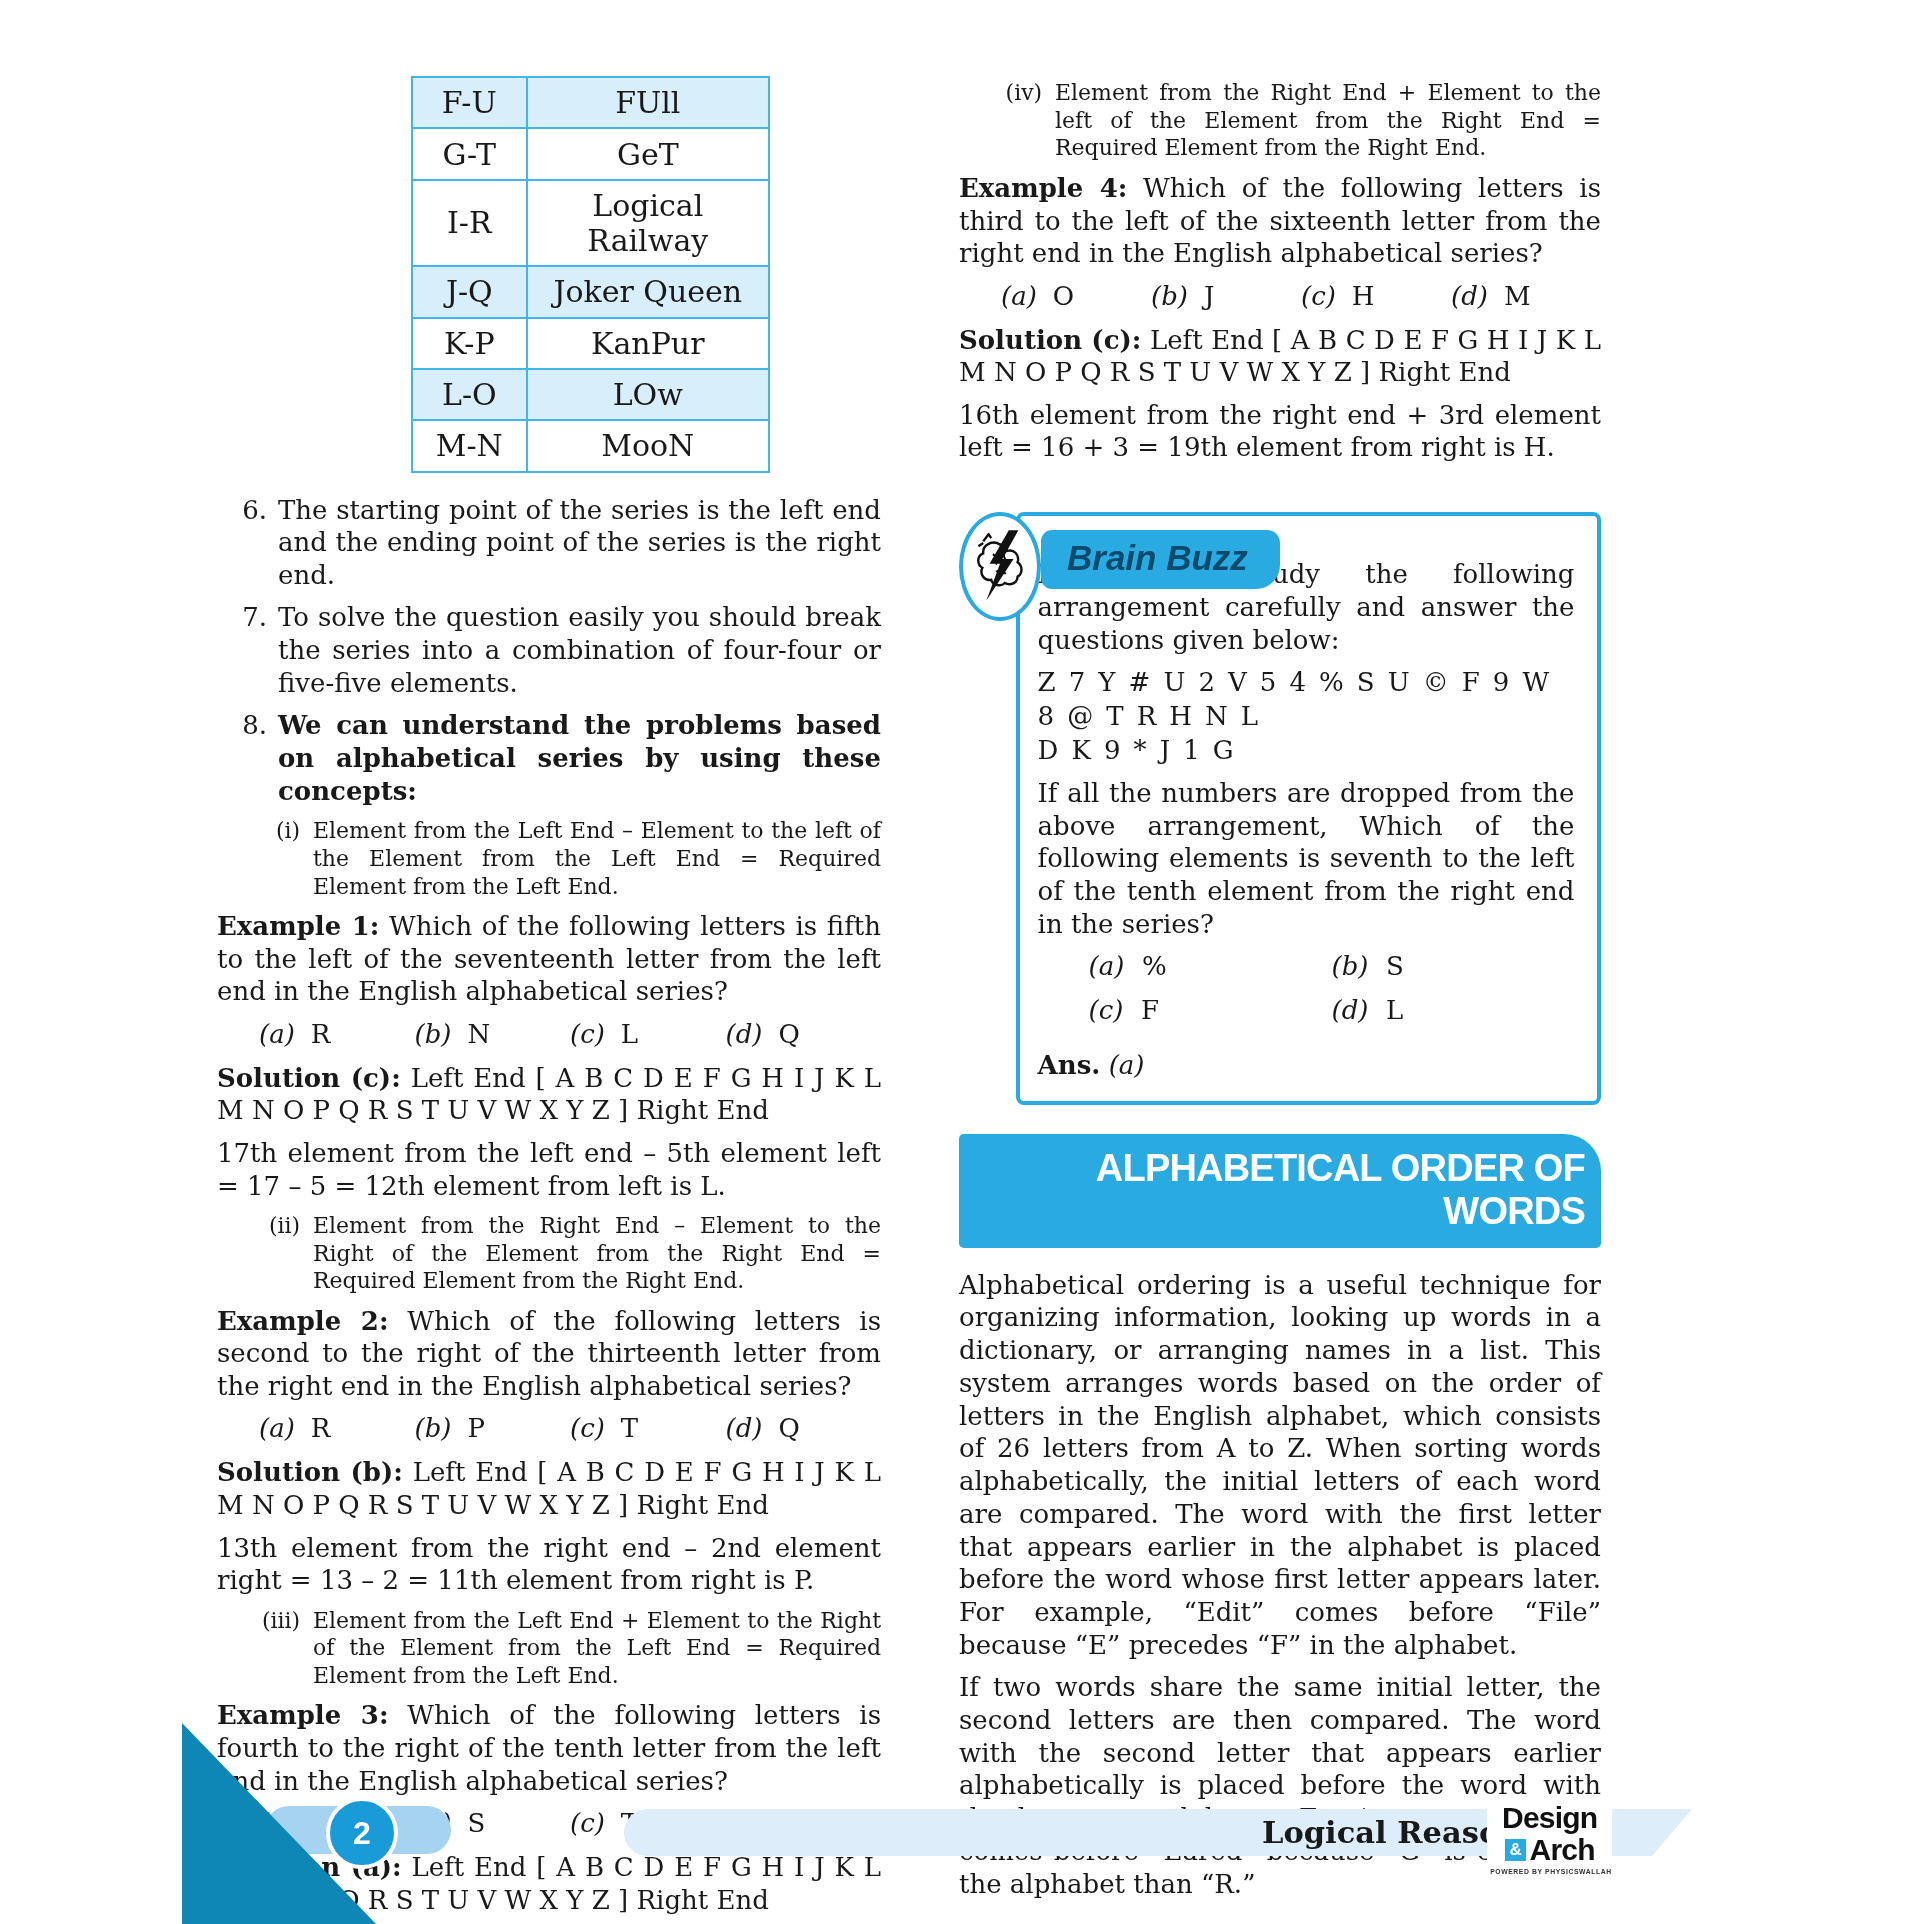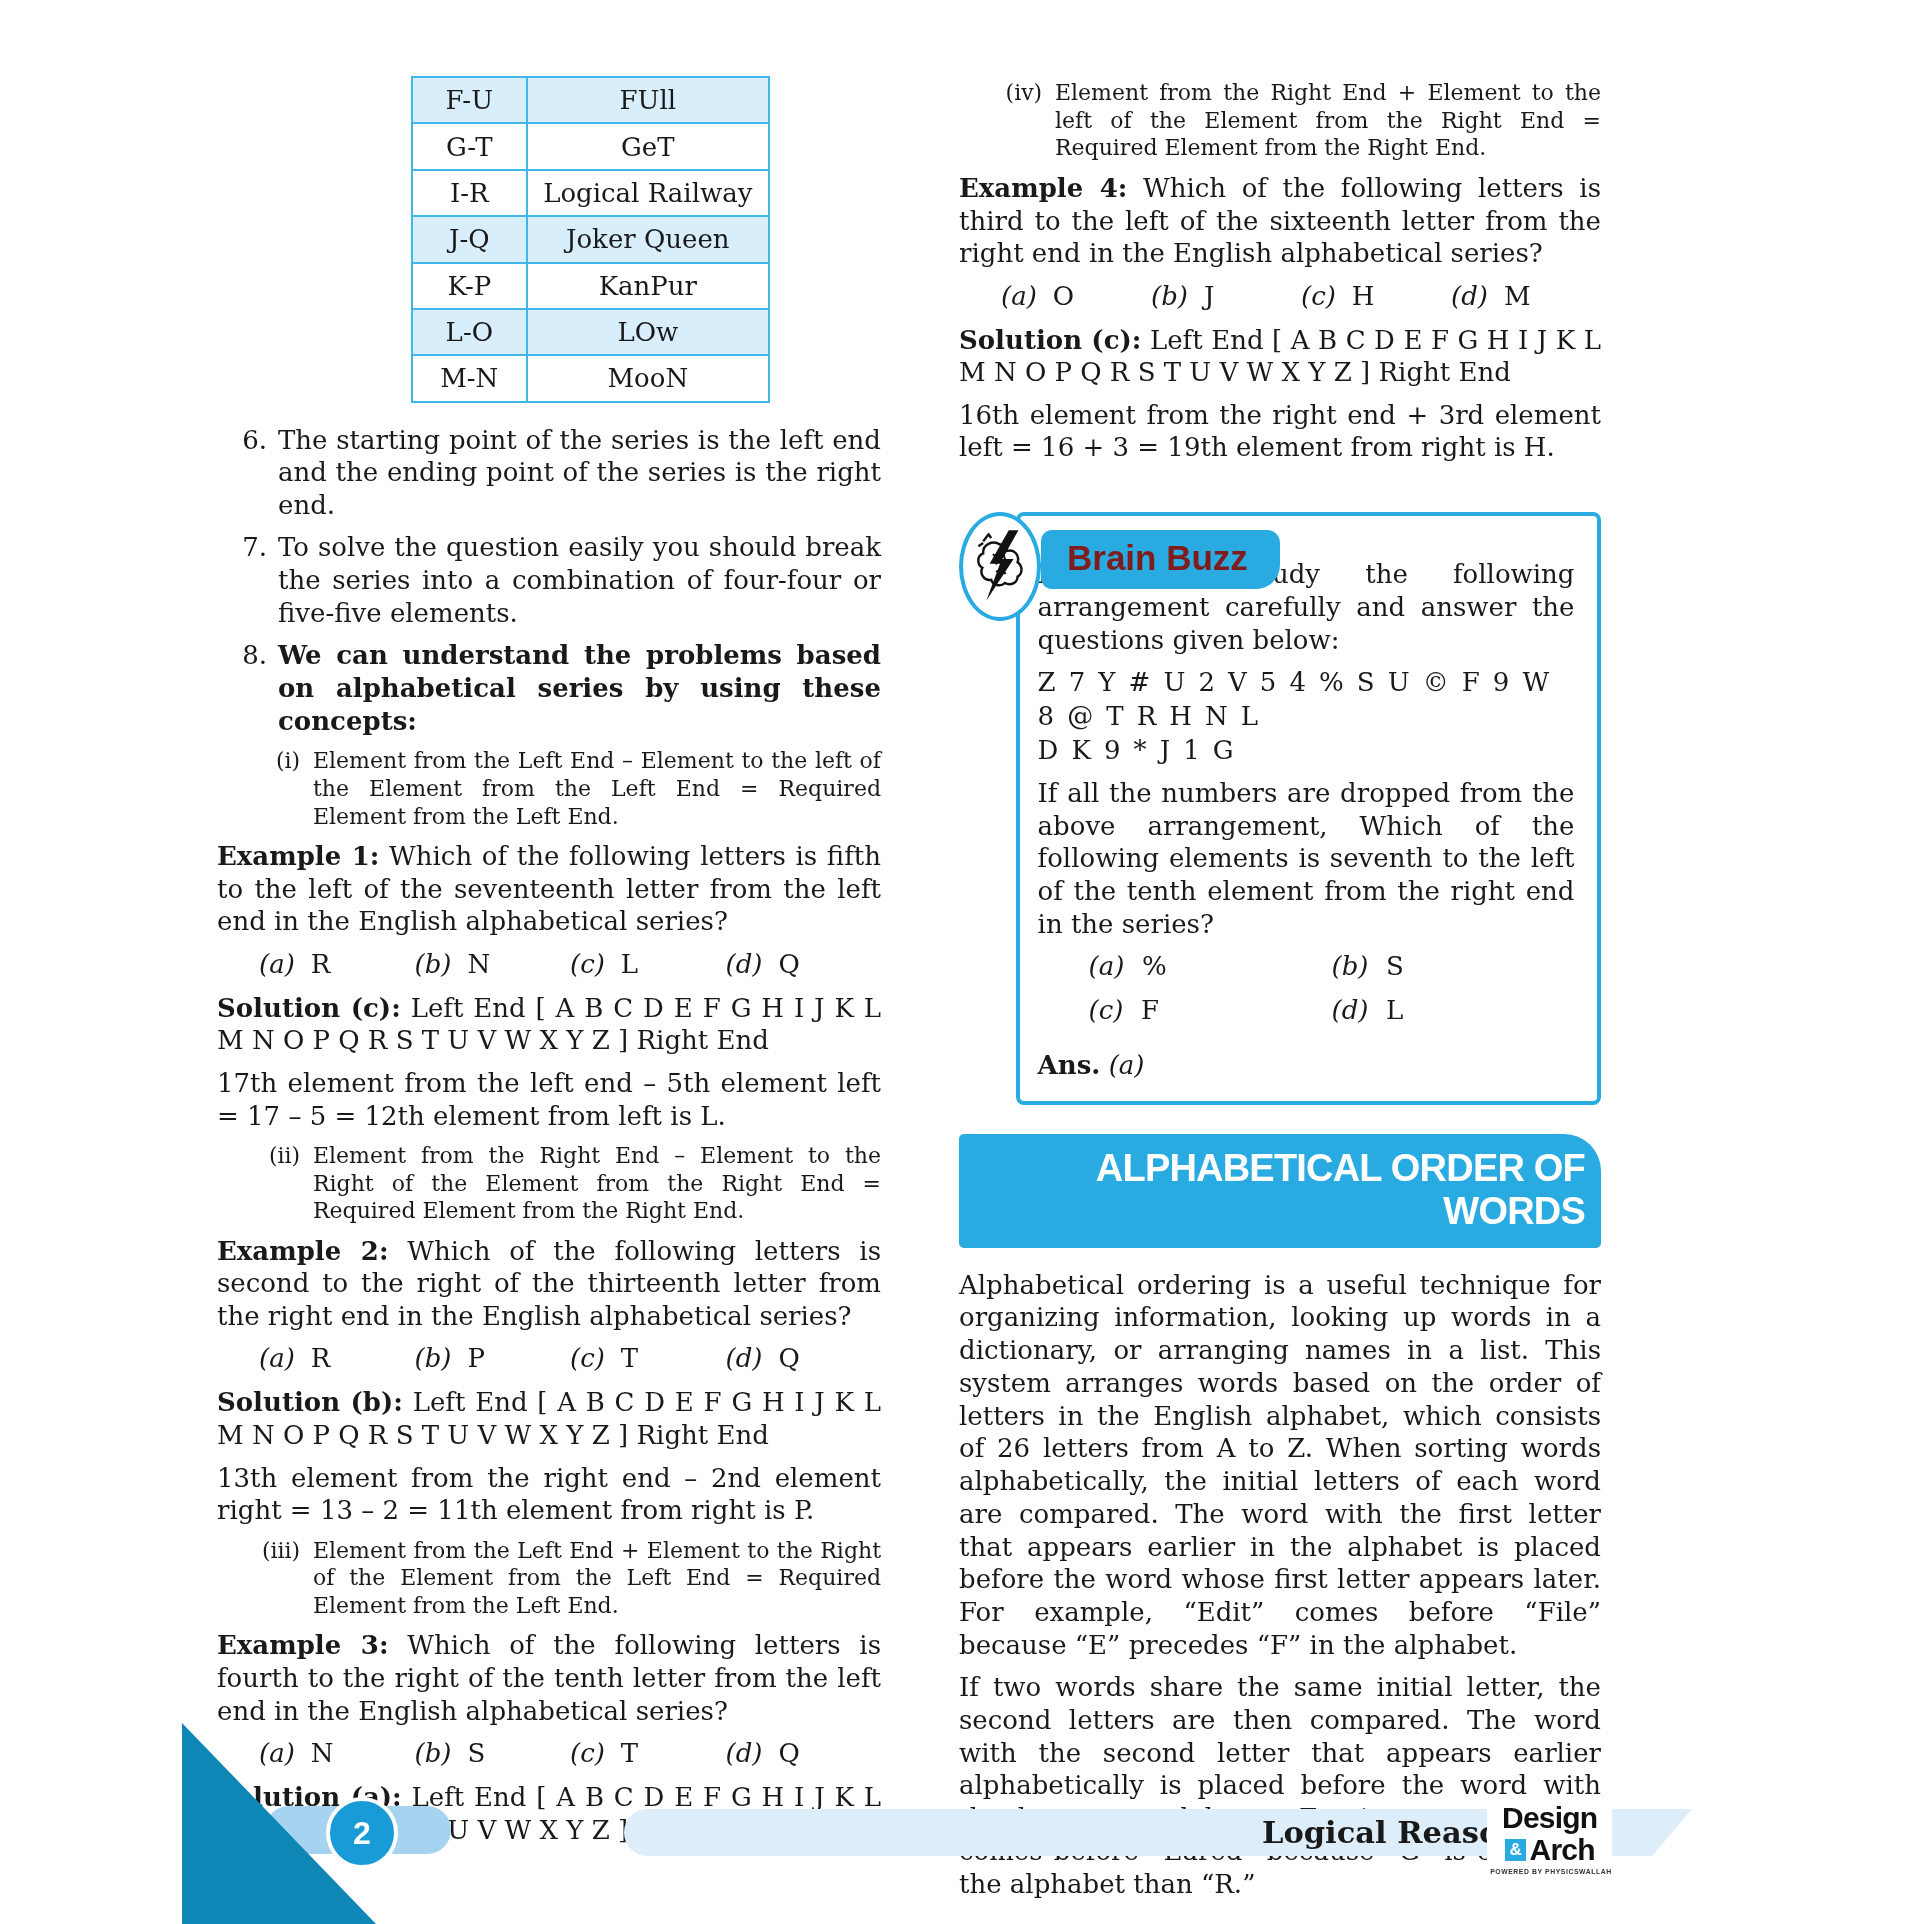--- a/index.html
+++ b/index.html
@@ -2,44 +2,44 @@
 <html style="font-size:13px"><head>
 <meta charset="utf-8">
 <style>
   html,body{margin:0;padding:0;background:#ffffff;}
   .page{position:relative;width:1925px;height:1925px;background:#ffffff;overflow:hidden;
         font-family:"DejaVu Serif", serif;color:#191919;}
   .col-left{position:absolute;left:217px;top:76px;width:664px;}
   .col-right{position:absolute;left:959px;top:79px;width:642px;}
 
   
-  .ltable{border-collapse:collapse;width:359px;margin:0 0 21px 194px;font-size:26px;}
+  .ltable{border-collapse:collapse;width:359px;margin:0 0 21px 194px;font-size:30px;}
   .ltable td{border:2.4px solid #41b6e8;text-align:center;padding:7.2px 4.8px;height:29px;}
   .ltable tr.alt td{background:#d9eefb;}
   .ltable td.k{width:103px;}
 
   
   p.just{text-align:justify;font-size:26px;line-height:1.26;margin:0 0 9.6px 0;}
   .b{font-weight:bold;}
   .i{font-style:italic;}
   .item{position:relative;padding-left:61px;text-align:justify;font-size:26px;line-height:1.26;margin:0 0 9.6px 0;}
   .item .num{position:absolute;left:0;top:0;width:50px;text-align:right;}
   .sub{position:relative;padding-left:96px;text-align:justify;font-size:22px;line-height:1.26;margin:0 0 9.6px 0;}
   .sub .num{position:absolute;left:3.2px;top:0;width:80px;text-align:right;}
   .opts{display:flex;padding-left:42px;margin:1.6px 0 11.2px 0;font-size:26px;line-height:1.26;}
   .opts .opt{flex:1;}
   .opts .lbl{font-style:italic;margin-right:16px;}
 
   
   .bb{position:relative;margin:16px 0 0 0;}
   .bb-box{margin-left:57px;margin-top:48px;border:4px solid #29abe2;border-radius:8px;
           padding:42px 22.5px 19px 17.6px;background:#ffffff;}
-  .bb-tab{position:absolute;left:82px;top:17.6px;z-index:2;background:#29abe2;color:#7f1d1d;
+  .bb-tab{position:absolute;left:82px;top:17.6px;z-index:2;background:#29abe2;color:#0c4a6e;
           font-family:"Liberation Sans", sans-serif;font-weight:bold;font-size:35px;
-          padding:8px 32px 11.2px 26px;border-radius:11.2px 13px 24px 11.2px;}
+          padding:8px 32px 11.2px 26px;border-radius:11.2px 13px 24px 11.2px;font-style:italic;}
   .bb-icon{position:absolute;left:0;top:0;z-index:3;width:74px;height:101px;border-radius:50%;
            background:#ffffff;border:4.8px solid #29abe2;display:flex;align-items:center;justify-content:center;}
   .bb-series{font-size:26px;line-height:1.3;letter-spacing:2.4px;margin:0 0 9.6px 0;}
   .bb-opts{display:flex;flex-wrap:wrap;padding-left:51px;font-size:26px;line-height:1.26;margin:4.8px 0 11.2px 0;}
   .bb-opts .opt{width:50%;margin-bottom:11.2px;}
   .bb-opts .lbl{font-style:italic;margin-right:17.6px;}
 
   
   .banner{margin:29px 0 21px 0;background:#29abe2;color:#ffffff;
           font-family:"Liberation Sans", sans-serif;font-weight:bold;font-size:38px;

